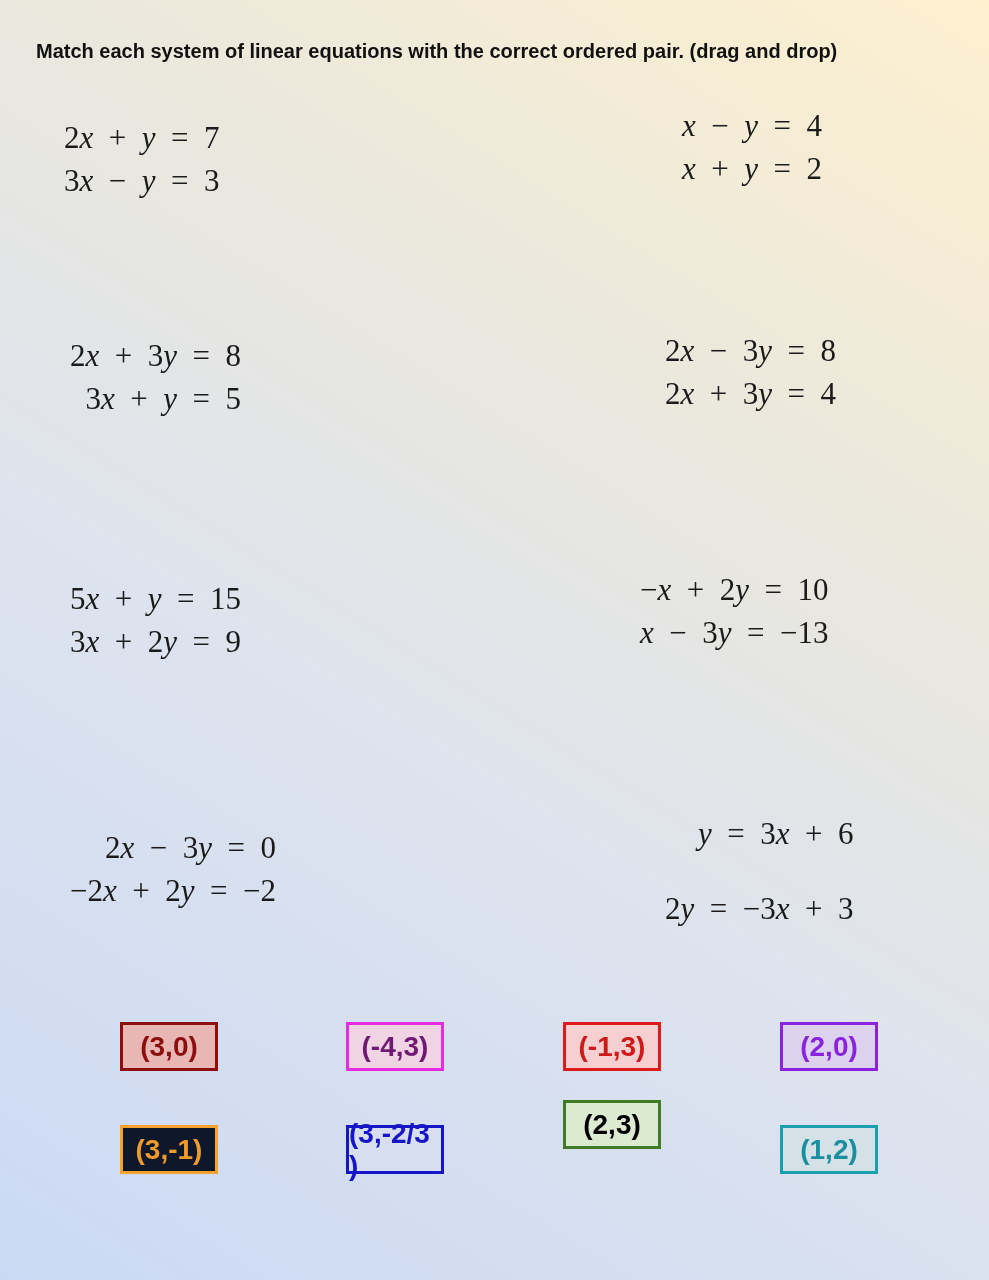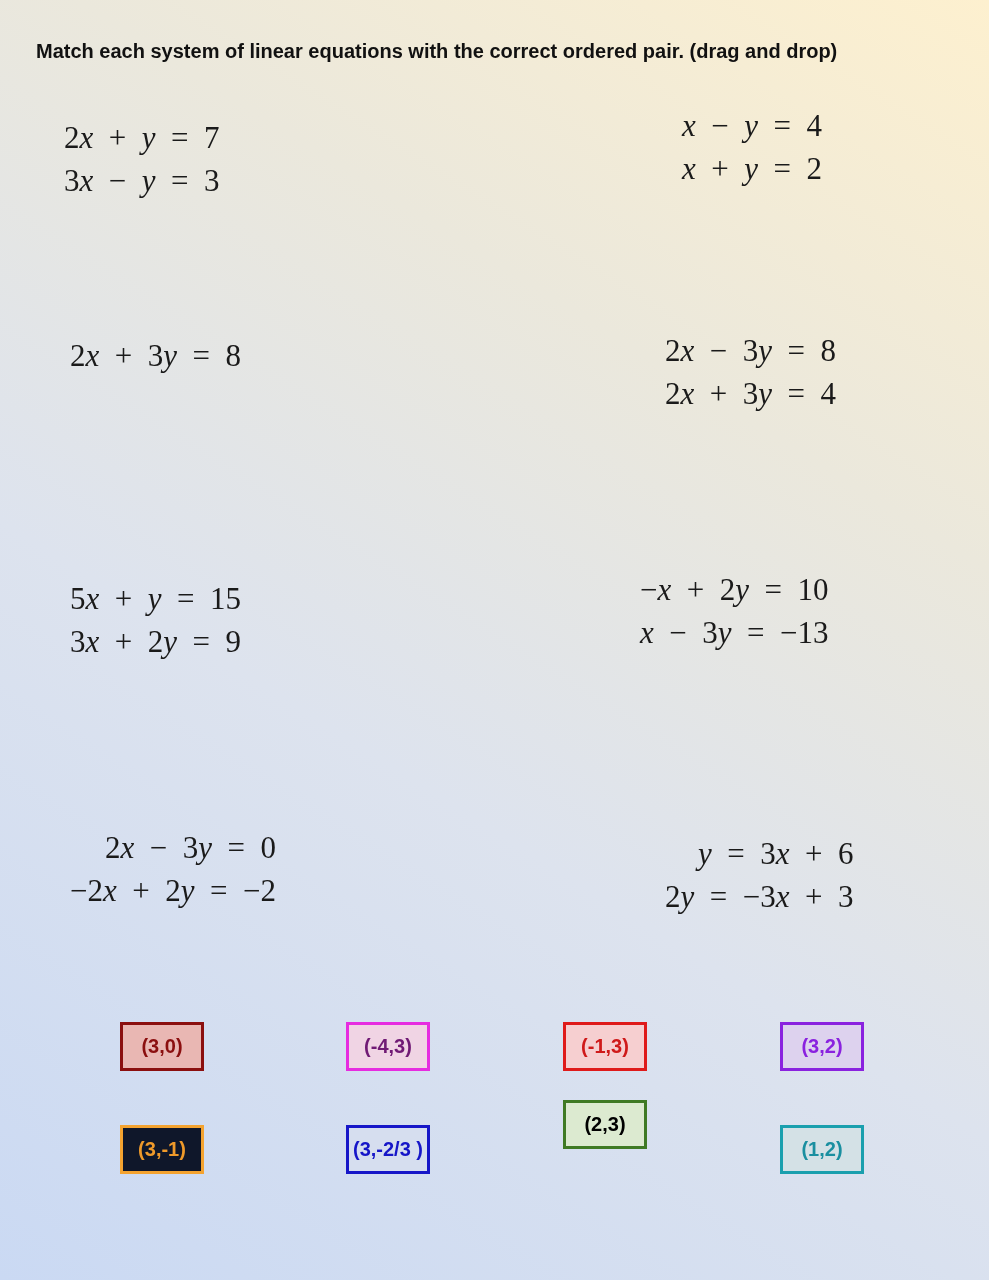--- a/index.html
+++ b/index.html
@@ -18,69 +18,70 @@
     .system {
       position: absolute;
       font-family: "Liberation Serif", "DejaVu Serif", serif;
       font-size: 31px; line-height: 43px; color: #1a1a1a;
       display: flex; flex-direction: column; align-items: flex-end;
     }
     .eq { white-space: pre; display: block; }
     .eq i { font-style: italic; }
     .chip {
       position: absolute;
-      width: 84px; height: 49px;
+      width: 98px; height: 49px;
       box-sizing: border-box;
       border-width: 3px; border-style: solid;
       display: flex; align-items: center; justify-content: center;
       font-family: "Liberation Sans", sans-serif;
-      font-weight: bold; font-size: 20px;
-      cursor: grab; user-select: none; text-align: center;
+      font-weight: bold; font-size: 28px;
+      cursor: grab; user-select: none;
     }
   </style>
 </head>
 <body>
 
 <div class="title">Match each system of linear equations with the correct ordered pair. (drag and drop)</div>
 
 <div class="system" style="left:64px; top:116px;">
   <span class="eq">2<i>x</i>  +  <i>y</i>  =  7</span>
   <span class="eq">3<i>x</i>  −  <i>y</i>  =  3</span>
 </div>
 <div class="system" style="left:682px; top:104px;">
   <span class="eq"><i>x</i>  −  <i>y</i>  =  4</span>
   <span class="eq"><i>x</i>  +  <i>y</i>  =  2</span>
 </div>
 
 <div class="system" style="left:70px; top:334px;">
   <span class="eq">2<i>x</i>  +  3<i>y</i>  =  8</span>
+  <span class="eq">3<i>x</i>  +  <i>y</i>  =  5</span>
 </div>
 <div class="system" style="left:665px; top:329px;">
   <span class="eq">2<i>x</i>  −  3<i>y</i>  =  8</span>
   <span class="eq">2<i>x</i>  +  3<i>y</i>  =  4</span>
 </div>
 
 <div class="system" style="left:70px; top:577px;">
   <span class="eq">5<i>x</i>  +  <i>y</i>  =  15</span>
   <span class="eq">3<i>x</i>  +  2<i>y</i>  =  9</span>
 </div>
 <div class="system" style="left:640px; top:568px;">
   <span class="eq">−<i>x</i>  +  2<i>y</i>  =  10</span>
   <span class="eq"><i>x</i>  −  3<i>y</i>  =  −13</span>
 </div>
 
 <div class="system" style="left:70px; top:826px;">
   <span class="eq">2<i>x</i>  −  3<i>y</i>  =  0</span>
   <span class="eq">−2<i>x</i>  +  2<i>y</i>  =  −2</span>
 </div>
-<div class="system" style="left:665px; top:832px;">
+<div class="system" style="left:665px; top:812px;gap:32px;">
   <span class="eq"><i>y</i>  =  3<i>x</i>  +  6</span>
   <span class="eq">2<i>y</i>  =  −3<i>x</i>  +  3</span>
 </div>
 
 <div class="chip" style="left: 120px; top: 1022px; border-color: rgb(139, 15, 15); background: rgb(233, 183, 179); color: rgb(139, 15, 15);">(3,0)</div>
 <div class="chip" style="left: 346px; top: 1022px; border-color: rgb(230, 44, 224); background: rgb(240, 212, 228); color: #701a75;">(-4,3)</div>
 <div class="chip" style="left: 563px; top: 1022px; border-color: rgb(223, 26, 26); background: rgb(246, 207, 208); color: rgb(207, 26, 26);">(-1,3)</div>
-<div class="chip" style="left: 780px; top: 1022px; border-color: rgb(138, 34, 223); background: rgb(221, 210, 238); color: rgb(138, 34, 223);">(3,2)</div>
+<div class="chip" style="left: 780px; top: 1022px; border-color: rgb(138, 34, 223); background: rgb(221, 210, 238); color: rgb(138, 34, 223);">(2,0)</div>
 <div class="chip" style="left: 120px; top: 1125px; border-color: rgb(244, 163, 48); background: #0f172a; color: rgb(239, 154, 42);">(3,-1)</div>
 <div class="chip" style="left: 346px; top: 1125px; border-color: rgb(22, 22, 200); background: rgb(214, 222, 239); color: rgb(22, 22, 200);">(3,-2/3 )</div>
 <div class="chip" style="left: 563px; top: 1100px; border-color: rgb(63, 122, 36); background: rgb(220, 234, 208); color: #000000;">(2,3)</div>
 <div class="chip" style="left: 780px; top: 1125px; border-color: rgb(26, 159, 174); background: rgb(212, 225, 230); color: rgb(26, 143, 160);">(1,2)</div>
 
 </body></html>

